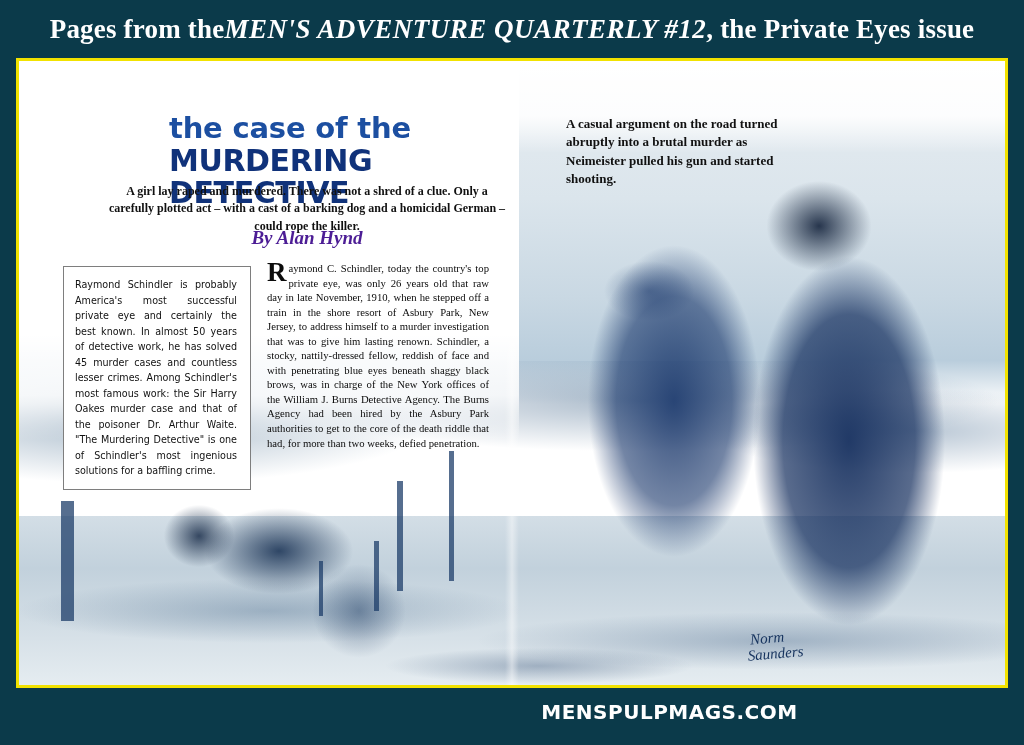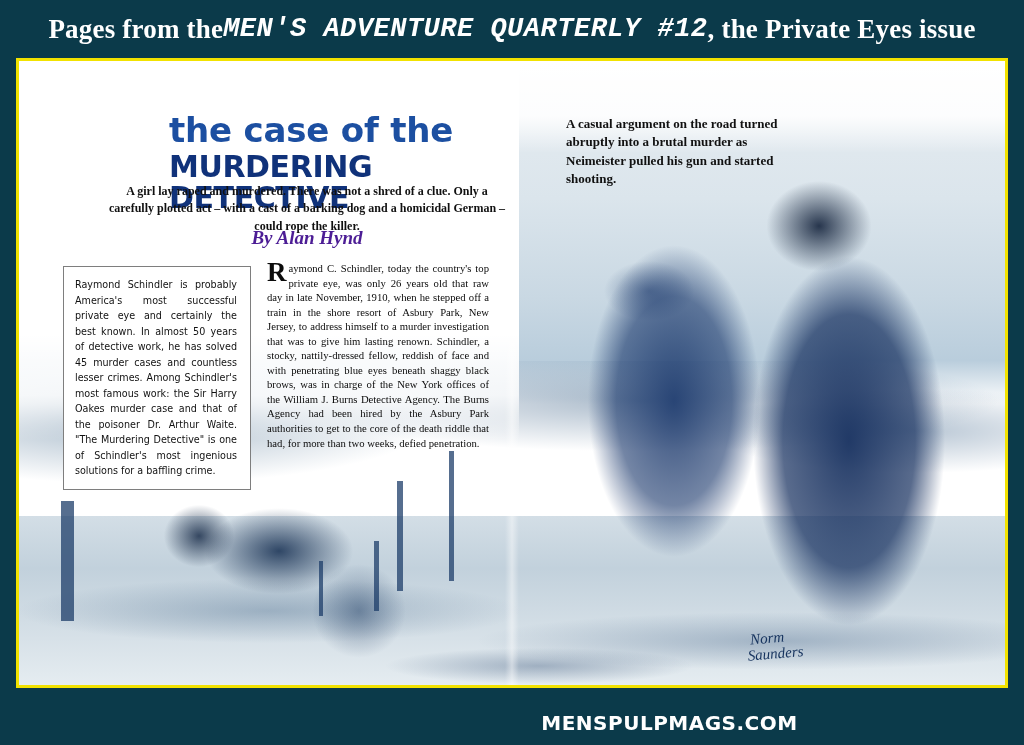--- a/index.html
+++ b/index.html
@@ -30,21 +30,20 @@
     font-weight: bold;
     font-size: 27px;
     letter-spacing: 0.2px;
     white-space: nowrap;
     text-align: center;
   }
   #top-banner .b-part { display: inline; }
   #top-banner .b-ital {
     font-style: italic;
     letter-spacing: 0.5px;
-    font-family: Liberation Mono, monospace;
   }
 
   
   #spread {
     position: absolute;
     left: 16px;
     top: 58px;
     width: 992px;
     height: 630px;
     border: 3px solid #f2e200;
@@ -137,21 +136,21 @@
   
   .title-block {
     position: absolute;
     left: 150px;
     top: 52px;
     width: 350px;
   }
   .kicker {
     font-family: "DejaVu Sans", sans-serif;
     font-weight: bold;
-    font-size: 34px;
+    font-size: 29px;
     color: #1c4fa1;
     letter-spacing: -0.2px;
     line-height: 1.05;
   }
   .headline {
     font-family: "DejaVu Sans", sans-serif;
     font-weight: bold;
     font-size: 30px;
     color: #10327a;
     letter-spacing: -0.4px;
@@ -255,21 +254,21 @@
     top: 700px;
     width: 1024px;
     text-align: center;
     color: #ffffff;
     font-family: "DejaVu Sans", sans-serif;
     font-weight: bold;
     font-size: 20px;
     letter-spacing: 0.5px;
   }
   
-  #footer-url .inner { display: inline-block; margin-left: 315px; margin-top: 11px; }
+  #footer-url .inner { display: inline-block; margin-left: 315px; }
 </style>
 </head>
 <body>
 
 <div id="page">
 
   <div id="top-banner">
     <span class="b-part">Pages from the </span>
       <span class="b-ital">MEN'S ADVENTURE QUARTERLY #12</span>
       <span class="b-part">, the Private Eyes issue</span>

